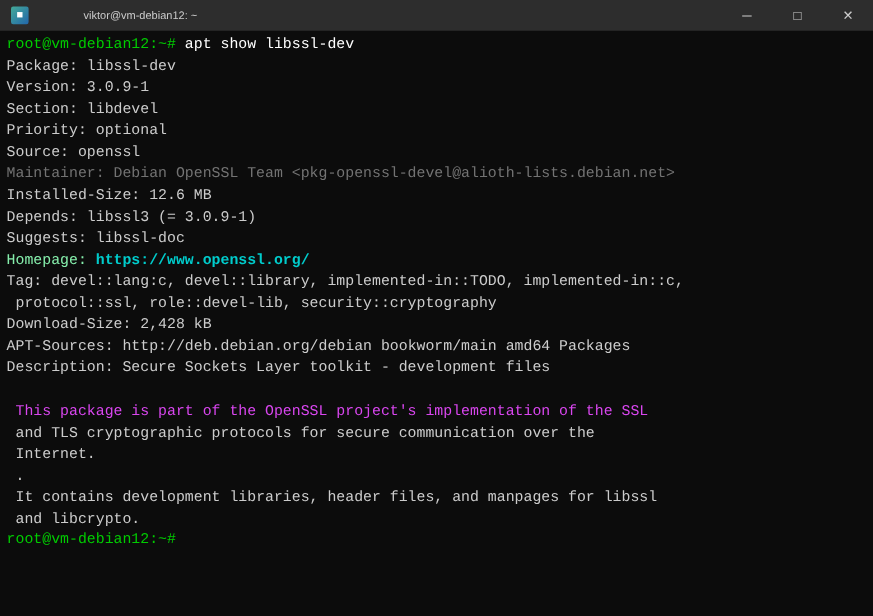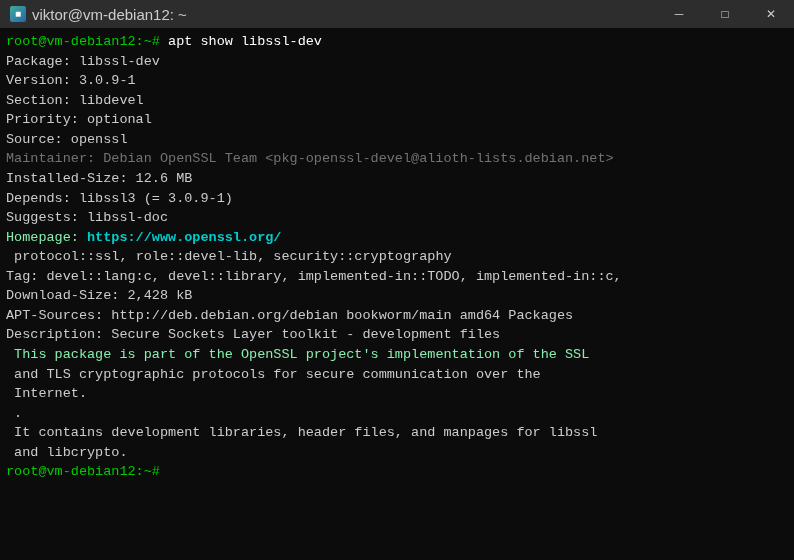--- a/index.html
+++ b/index.html
@@ -47,22 +47,23 @@
       border-radius: 2px;
       display: flex;
       align-items: center;
       justify-content: center;
       font-size: 10px;
       color: white;
     }
 
     .title-text {
       color: #ccc;
-      font-size: 15px;
+      font-size: 10px;
       font-family: 'Segoe UI', Arial, sans-serif;
+      margin-left: 44px;
     }
 
     .title-bar-controls {
       position: absolute;
       right: 0;
       top: 0;
       height: 100%;
       display: flex;
       align-items: center;
     }
@@ -116,26 +117,26 @@
       <div class="line" style="color: rgb(204, 204, 204);">Package: libssl-dev</div>
       <div class="line" style="color: rgb(204, 204, 204);">Version: 3.0.9-1</div>
       <div class="line" style="color: rgb(204, 204, 204);">Section: libdevel</div>
       <div class="line" style="color: rgb(204, 204, 204);">Priority: optional</div>
       <div class="line" style="color: rgb(204, 204, 204);">Source: openssl</div>
       <div class="line" style="color: #737373;">Maintainer: Debian OpenSSL Team &lt;pkg-openssl-devel@alioth-lists.debian.net&gt;</div>
       <div class="line" style="color: rgb(204, 204, 204);">Installed-Size: 12.6 MB</div>
       <div class="line" style="color: rgb(204, 204, 204);">Depends: libssl3 (= 3.0.9-1)</div>
       <div class="line" style="color: rgb(204, 204, 204);">Suggests: libssl-doc</div>
       <div class="line"><span style="color: #86efac;">Homepage: </span><span style="color: rgb(0, 204, 204); font-weight: bold;">https://www.openssl.org/</span></div>
+      <div class="line" style="color: rgb(204, 204, 204);">Tag: devel::lang:c, devel::library, implemented-in::TODO, implemented-in::c,</div>
       <div class="line" style="color: rgb(204, 204, 204);"> protocol::ssl, role::devel-lib, security::cryptography</div>
-      <div class="line" style="color: rgb(204, 204, 204);">Tag: devel::lang:c, devel::library, implemented-in::TODO, implemented-in::c,</div>
       <div class="line" style="color: rgb(204, 204, 204);">Download-Size: 2,428 kB</div>
       <div class="line"><span style="color: rgb(204, 204, 204);">APT-Sources: </span><span style="color: rgb(204, 204, 204);">http://deb.debian.org/debian bookworm/main amd64 Packages</span></div>
       <div class="line" style="color: rgb(204, 204, 204);">Description: Secure Sockets Layer toolkit - development files</div>
-      <div class="line" style="color: #86efac;"> This package is part of the OpenSSL project's implementation of the SSL</div>
+      <div class="line" style="color: #d946ef; margin-top: 20px;"> This package is part of the OpenSSL project's implementation of the SSL</div>
       <div class="line" style="color: rgb(204, 204, 204);"> and TLS cryptographic protocols for secure communication over the</div>
       <div class="line" style="color: rgb(204, 204, 204);"> Internet.</div>
       <div class="line" style="color: rgb(204, 204, 204);"> .</div>
       <div class="line" style="color: rgb(204, 204, 204);"> It contains development libraries, header files, and manpages for libssl</div>
       <div class="line" style="color: rgb(204, 204, 204); font-family: Liberation Mono, monospace;"> and libcrypto.</div>
       <div class="line" style="color: rgb(204, 204, 204);"></div>
       <div class="line"><span style="color: rgb(0, 204, 0);">root@vm-debian12:~#</span><span style="color: rgb(255, 255, 255);"></span></div>
     </div>
 </div>
 

